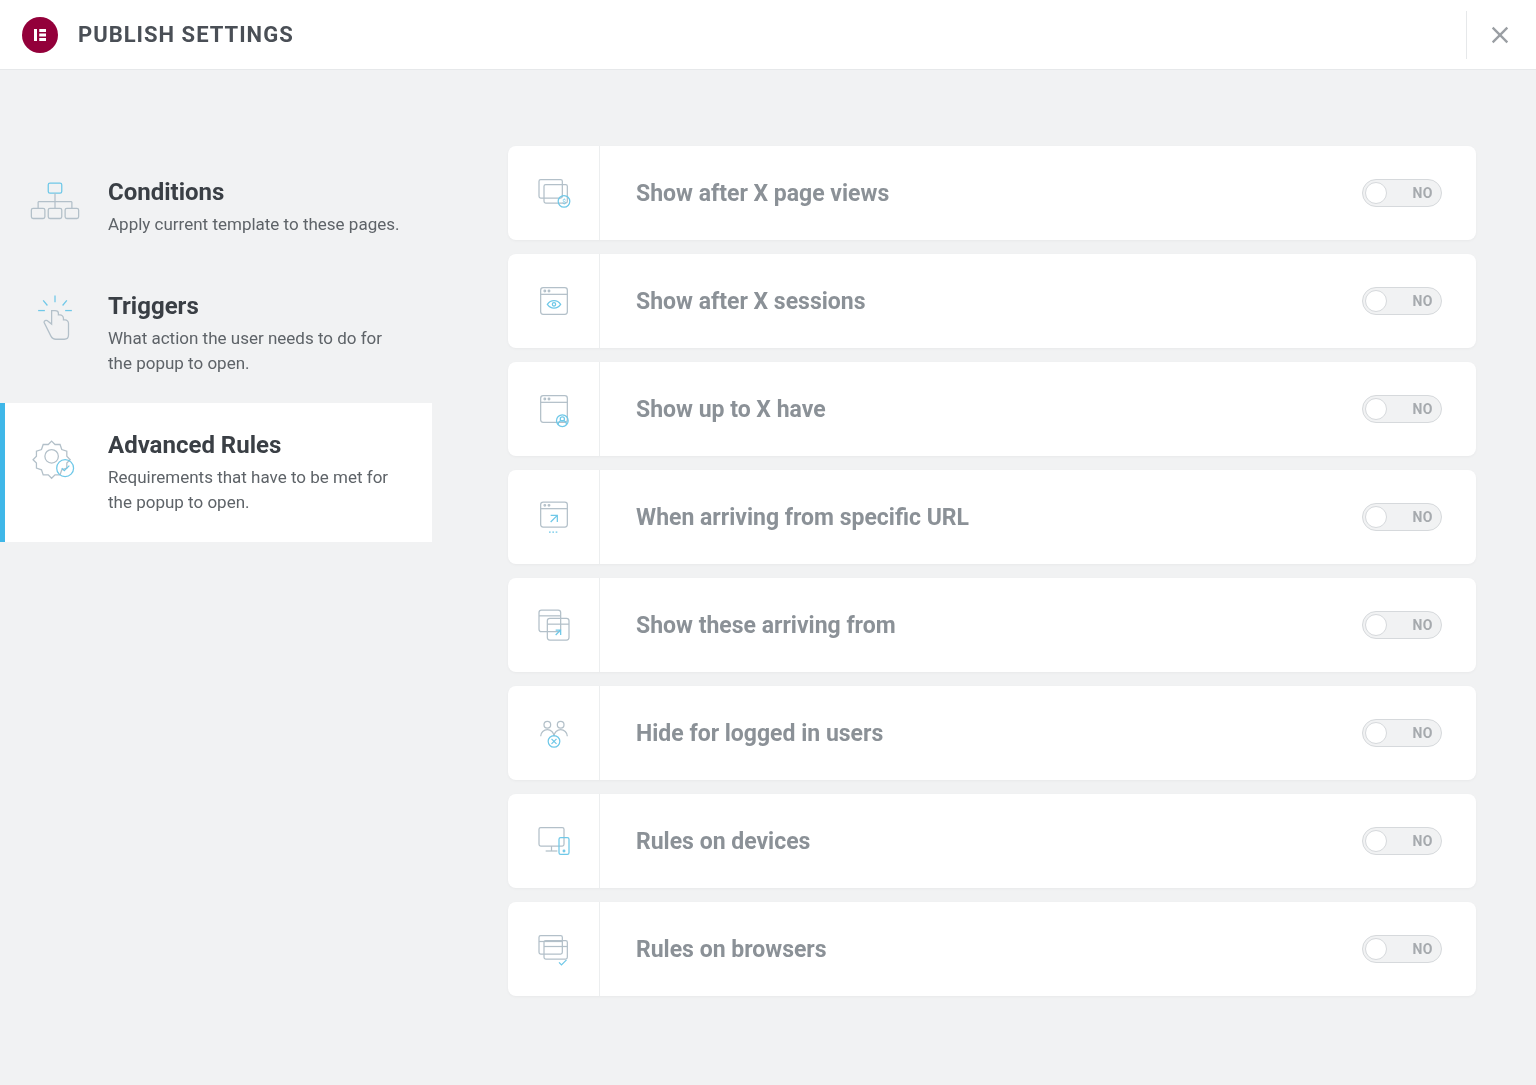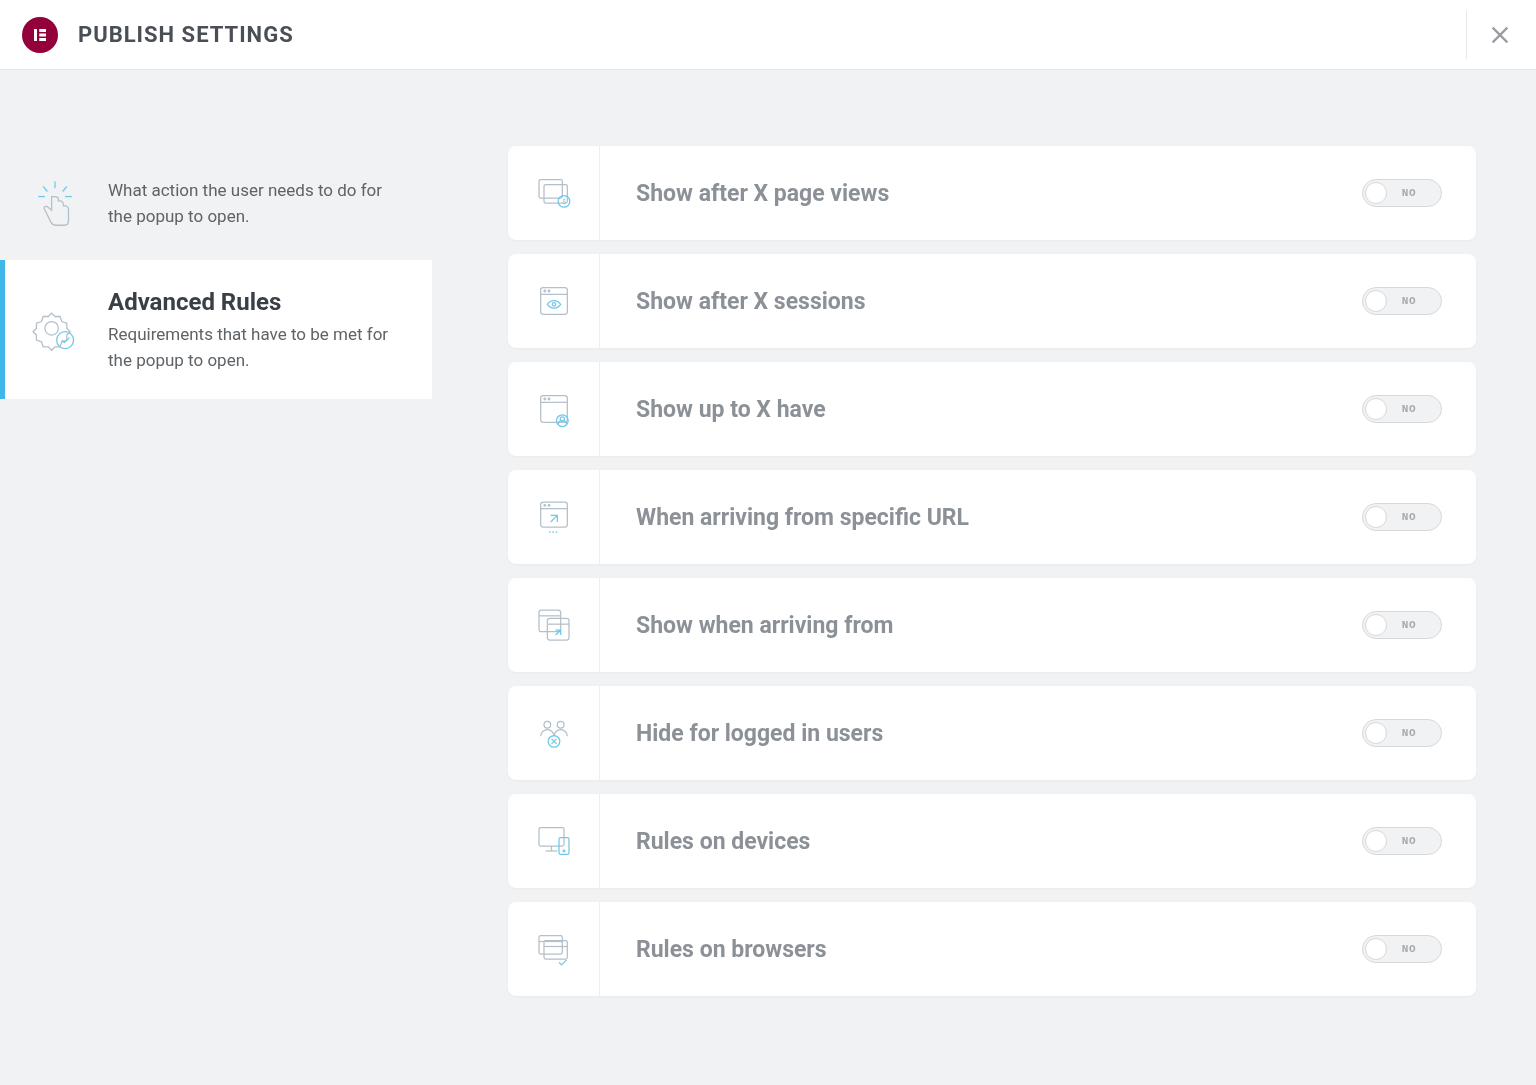--- a/index.html
+++ b/index.html
@@ -59,21 +59,20 @@
 }
 .sidebar-item {
   display: flex;
   align-items: flex-start;
   padding: 26px 26px 26px 26px;
   cursor: pointer;
   position: relative;
 }
 .sidebar-item.active {
   background: #ffffff;
-  align-items: center;
 }
 .sidebar-item.active::before {
   content: "";
   position: absolute;
   left: 0; top: 0; bottom: 0;
   width: 5px;
   background: #3fb7e8;
 }
 .sidebar-icon {
   width: 58px;
@@ -143,26 +142,25 @@
   left: 2px;
   top: 2px;
   width: 22px;
   height: 22px;
   background: #ffffff;
   border: 1px solid #d6d9dc;
   border-radius: 50%;
 }
 .rule-toggle .toggle-text {
   position: absolute;
-  right: 25px;
-  font-size: 11px;
+  right: 8px;
+  font-size: 14px;
   font-weight: 700;
   letter-spacing: 0.5px;
   color: #a6aaae;
-  font-family: Liberation Mono, monospace;
 }
 .icon-stroke { fill: none; stroke: #b3c0c9; stroke-width: 1.5; }
 .icon-accent { fill: none; stroke: #6fc8e8; stroke-width: 1.5; }
 </style>
 </head>
 <body>
 
 <div class="header">
   <div class="logo">
     <svg viewBox="0 0 24 24">
@@ -177,33 +175,53 @@
     <svg viewBox="0 0 24 24">
         <line x1="4" y1="4" x2="20" y2="20"></line>
         <line x1="20" y1="4" x2="4" y2="20"></line>
       </svg>
   </div>
 </div>
 
 <div class="layout">
   <div class="sidebar">
 
+    <div class="sidebar-item">
+      <div class="sidebar-icon">
+        <svg viewBox="0 0 64 64">
+          <rect class="icon-accent" x="24" y="6" width="16" height="12" rx="2"></rect>
+          <line class="icon-stroke" x1="32" y1="18" x2="32" y2="28"></line>
+          <line class="icon-stroke" x1="12" y1="28" x2="52" y2="28"></line>
+          <line class="icon-stroke" x1="12" y1="28" x2="12" y2="36"></line>
+          <line class="icon-stroke" x1="32" y1="28" x2="32" y2="36"></line>
+          <line class="icon-stroke" x1="52" y1="28" x2="52" y2="36"></line>
+          <rect class="icon-stroke" x="4" y="36" width="16" height="12" rx="2"></rect>
+          <rect class="icon-stroke" x="24" y="36" width="16" height="12" rx="2"></rect>
+          <rect class="icon-stroke" x="44" y="36" width="16" height="12" rx="2"></rect>
+        </svg>
+      </div>
+      <div class="sidebar-text">
+        <div class="sidebar-title">Conditions</div>
+        <div class="sidebar-desc">Apply current template to these pages.</div>
+      </div>
+    </div>
 
     <div class="sidebar-item">
       <div class="sidebar-icon">
         <svg viewBox="0 0 64 64">
           <line class="icon-accent" x1="32" y1="4" x2="32" y2="12"></line>
           <line class="icon-accent" x1="18" y1="10" x2="23" y2="16"></line>
           <line class="icon-accent" x1="46" y1="10" x2="41" y2="16"></line>
           <line class="icon-accent" x1="12" y1="22" x2="20" y2="22"></line>
           <line class="icon-accent" x1="52" y1="22" x2="44" y2="22"></line>
           <path class="icon-stroke" d="M28 22 v16 l-5 -4 c-2 -1 -4 0 -4 2 l8 16 c1 2 3 4 6 4 h10 c3 0 5 -2 5 -5 v-14 c0 -2 -2 -4 -4 -4 h-2 v-2 c0 -2 -2 -4 -4 -4 h-2 v-2 c0 -2 -2 -3 -4 -3 h-4 z"></path>
         </svg>
       </div>
       <div class="sidebar-text">
+        <div class="sidebar-title">Triggers</div>
         <div class="sidebar-desc">What action the user needs to do for the popup to open.</div>
       </div>
     </div>
 
     <div class="sidebar-item active">
       <div class="sidebar-icon">
         <svg viewBox="0 0 64 64">
           <circle class="icon-stroke" cx="28" cy="30" r="8"></circle>
           <path class="icon-stroke" d="M28 12 l4 4 h6 l2 6 l6 2 v6 l4 4 -4 4 v6 l-6 2 -2 6 h-6 l-4 4 -4 -4 h-6 l-2 -6 -6 -2 v-6 l-4 -4 4 -4 v-6 l6 -2 2 -6 h6 z"></path>
           <circle class="icon-accent" cx="44" cy="44" r="10"></circle>
@@ -295,21 +313,21 @@
       <div class="rule-card">
         <div class="rule-icon-wrap">
           <svg viewBox="0 0 48 48">
               <rect class="icon-stroke" x="6" y="6" width="26" height="26" rx="3"></rect>
               <line class="icon-stroke" x1="6" y1="13" x2="32" y2="13"></line>
               <rect class="icon-stroke" x="16" y="16" width="26" height="26" rx="3"></rect>
               <line class="icon-stroke" x1="16" y1="23" x2="42" y2="23"></line>
               <path class="icon-accent" d="M26 36 l6 -6 m-6 0 h6 v6"></path>
             </svg>
         </div>
-        <div class="rule-label">Show when arriving from</div>
+        <div class="rule-label">Show these arriving from</div>
         <div class="rule-toggle">
           <div class="knob"></div>
           <span class="toggle-text">NO</span>
         </div>
       </div>
 
       <div class="rule-card">
         <div class="rule-icon-wrap">
           <svg viewBox="0 0 48 48">
               <circle class="icon-stroke" cx="16" cy="14" r="4"></circle>

